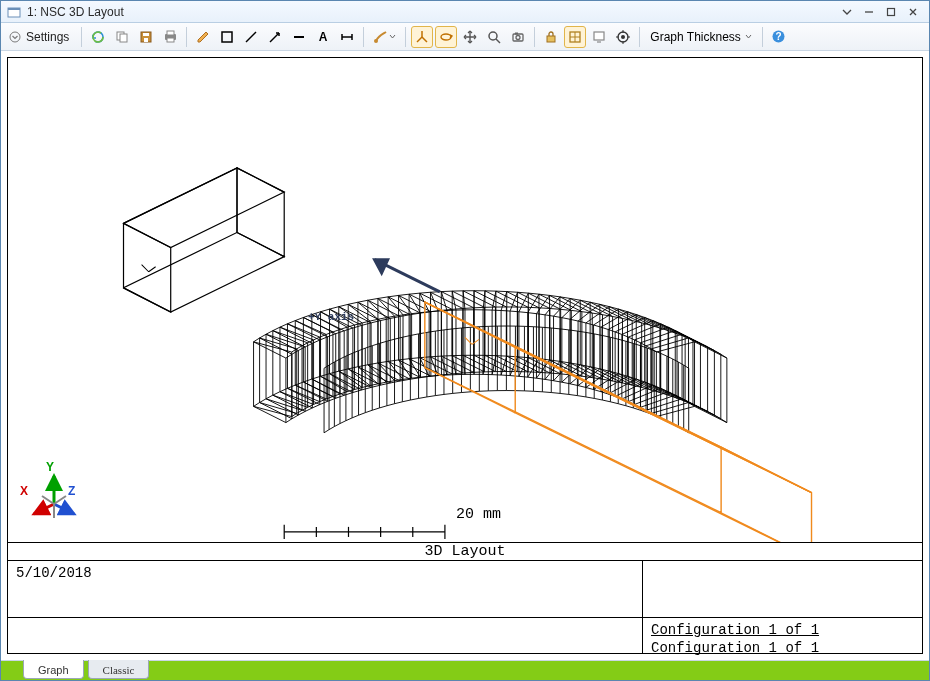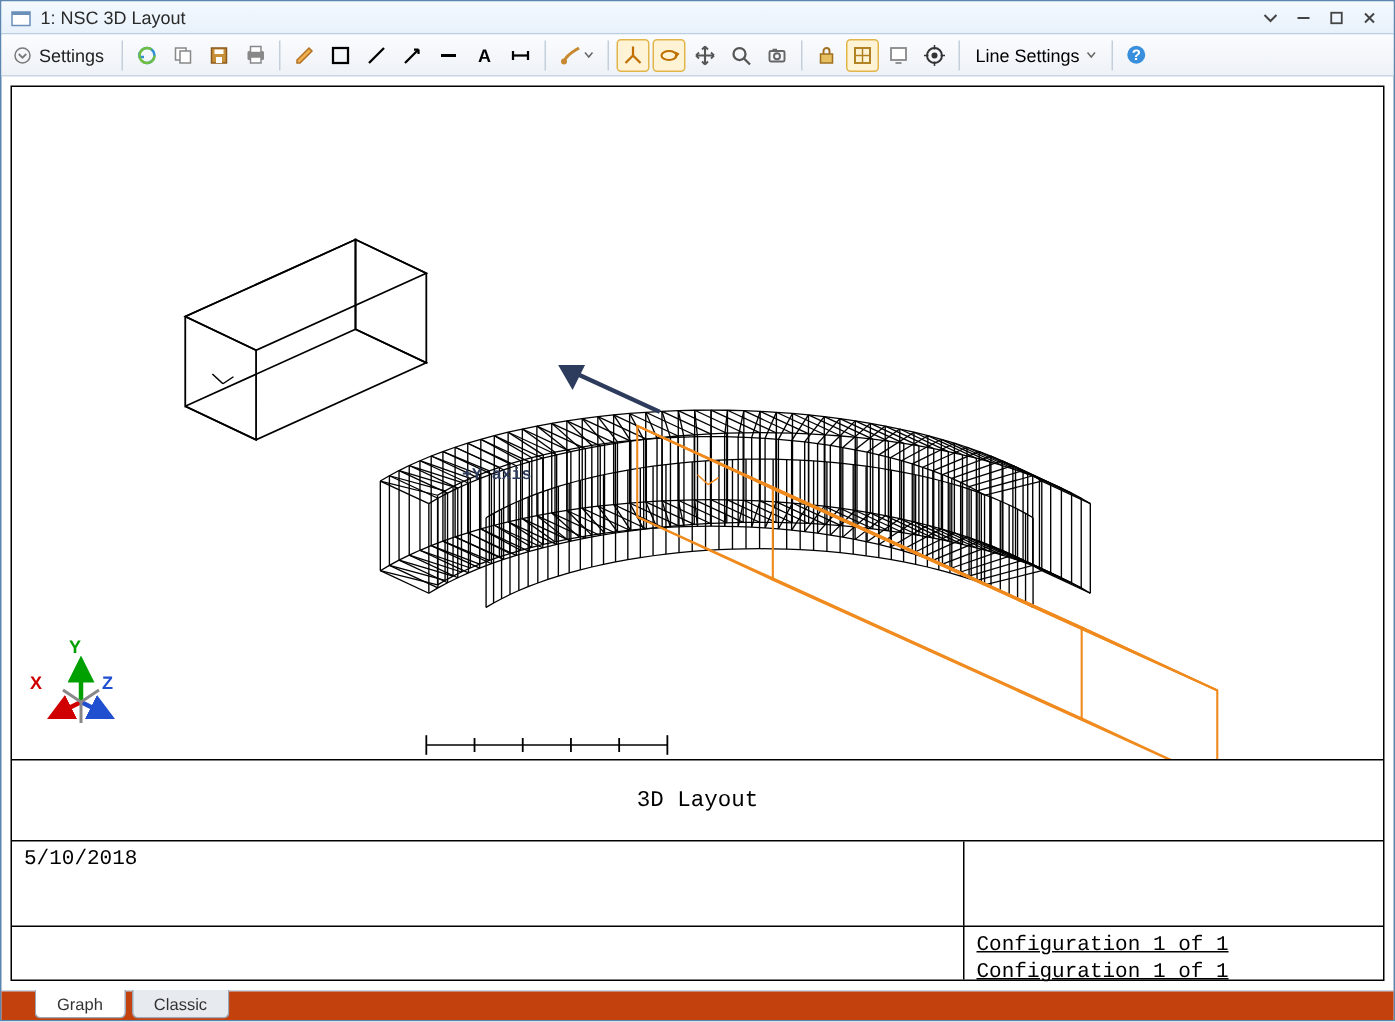--- a/index.html
+++ b/index.html
@@ -101,54 +101,54 @@
   .scale-label {
     position: absolute;
     font-family: "Courier New", monospace;
     font-size: 15px; color: #000;
   }
   .title-strip {
     border-top: 1px solid #000;
     text-align: center;
     font-family: "Courier New", monospace;
     font-size: 15px;
-    padding: 18px 0;
+    padding: 0 0;
   }
   .info-grid {
     border-top: 1px solid #000;
     display: grid;
     grid-template-columns: 1fr 280px;
     grid-template-rows: 56px 36px;
     font-family: "Courier New", monospace;
     font-size: 14px;
   }
   .ig-cell { padding: 4px 8px; }
   .ig-right { border-left: 1px solid #000; }
   .ig-row2-left { border-top: 1px solid #000; }
   .ig-row2-right { border-top: 1px solid #000; border-left: 1px solid #000; line-height: 1.25; text-decoration: underline; }
   .footer-tabs {
     height: 20px;
     display: flex; align-items: flex-start;
     padding-left: 22px;
-    background: #c2410c;
+    background: #84cc16;
     border-top: 1px solid #c9d6e4;
   }
   .ftab {
     height: 19px;
     padding: 1px 14px 0;
     border: 1px solid #9aa7b7;
     border-top: none;
     border-radius: 0 0 4px 4px;
     margin-right: 4px; margin-top: -1px;
     font-size: 11px; color: #333;
     cursor: pointer;
     display: inline-flex; align-items: center;
   }
   .ftab.active { background: #fff; }
-  .ftab.inactive { background: #e7ebf0; }
+  .ftab.inactive { background: #e7ebf0; font-family: Liberation Serif, serif; }
   .triad {
     position: absolute;
     left: 16px; bottom: 16px;
     width: 60px; height: 60px;
   }
   .triad .tlbl {
     position: absolute; font-size: 12px; font-weight: bold;
   }
   .tlbl.x { color: #d00000; left: -4px; top: 18px; }
   .tlbl.y { color: #00a000; left: 22px; top: -6px; }
@@ -348,21 +348,21 @@
           <line x1="7" y1="0" x2="7" y2="3" stroke="#333"></line>
           <line x1="7" y1="11" x2="7" y2="14" stroke="#333"></line>
           <line x1="0" y1="7" x2="3" y2="7" stroke="#333"></line>
           <line x1="11" y1="7" x2="14" y2="7" stroke="#333"></line>
         </svg>
     </span>
 
     <span class="tb-sep"></span>
 
     <span class="line-thickness">
-      <span>Line Settings</span>
+      <span>Graph Thickness</span>
       <svg width="7" height="7" viewBox="0 0 7 7">
           <path d="M1 2 L3.5 5 L6 2" fill="none" stroke="#666"></path>
         </svg>
     </span>
 
     <span class="tb-sep"></span>
 
     <span class="tb-btn square">
       <svg width="15" height="15" viewBox="0 0 15 15">
           <circle cx="7.5" cy="7.5" r="6" fill="#3a8fdd"></circle>

